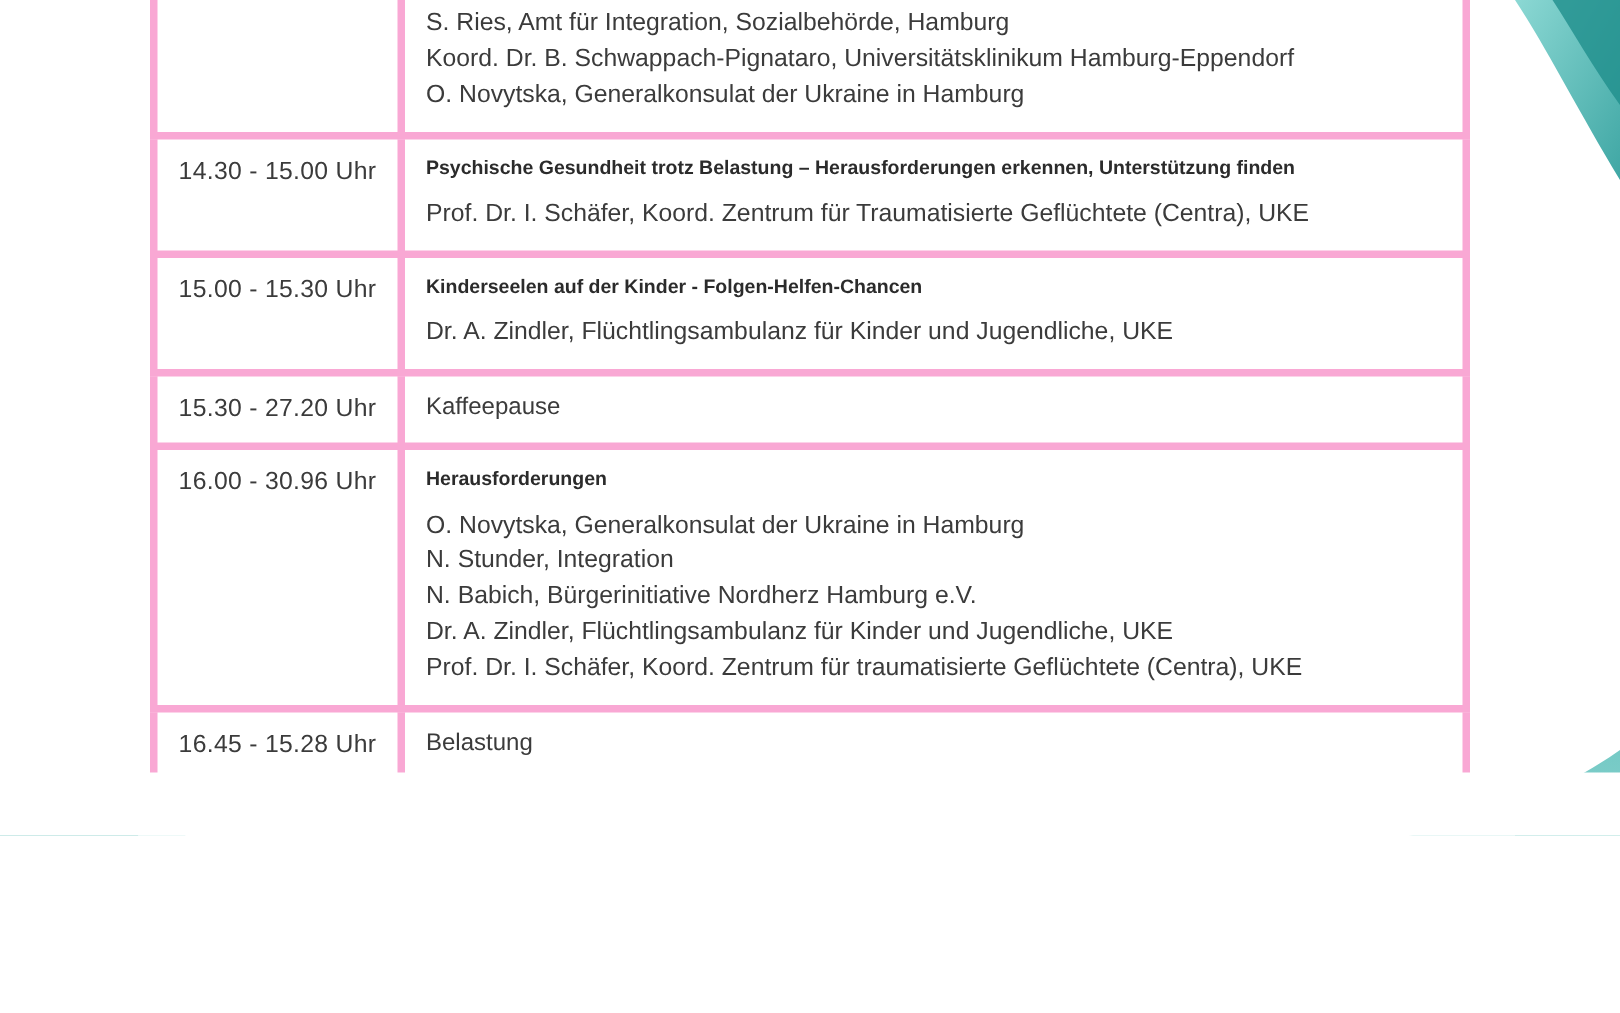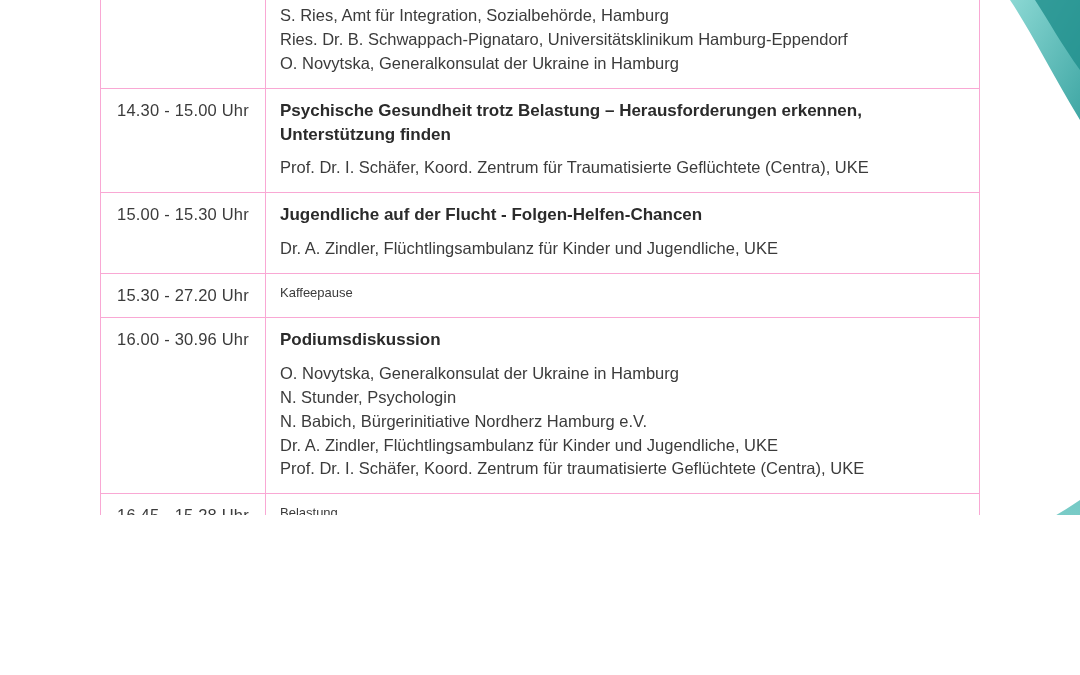--- a/index.html
+++ b/index.html
@@ -38,21 +38,21 @@
 
   .schedule-table {
     position: absolute;
     left: 100px;
     top: -6px;
     width: 880px;
     border-collapse: collapse;
     background: #ffffff;
   }
   .schedule-table td {
-    border: 1px solid #f9a8d4;
+    border: 5px solid #f9a8d4;
     vertical-align: top;
     padding: 10px 14px 12px 14px;
     background: #ffffff;
   }
   .col-time {
     width: 165px;
     text-align: center;
     color: #3b3b3b;
     font-size: 16.5px;
     letter-spacing: .2px;
@@ -60,29 +60,29 @@
     padding-top: 12px !important;
   }
   .col-desc {
     color: #3b3b3b;
     font-size: 16.5px;
     line-height: 1.45;
   }
   .title-line {
     font-weight: bold;
     color: #2b2b2b;
-    font-size: 17px;
+    font-size: 13px;
     line-height: 1.4;
     margin-bottom: 10px;
   }
   .speaker-list div {
     line-height: 1.45;
   }
   .single-line {
-    font-size: 13px;
+    font-size: 16px;
     color: #3b3b3b;
     line-height: 1.4;
   }
   
   .row-clipped td { border-top: none; }
   .footer-strip {
     position: absolute;
     left: 0;
     bottom: 0;
     width: 1080px;
@@ -132,60 +132,60 @@
 
   <div class="content-card"></div>
 
   <table class="schedule-table">
     <tbody>
       <tr class="row-clipped">
         <td class="col-time"></td>
         <td class="col-desc">
           <div class="speaker-list">
             <div>S. Ries, Amt für Integration, Sozialbehörde, Hamburg</div>
-            <div>Ries. Dr. B. Schwappach-Pignataro, Universitätsklinikum Hamburg-Eppendorf</div>
+            <div>Koord. Dr. B. Schwappach-Pignataro, Universitätsklinikum Hamburg-Eppendorf</div>
             <div>O. Novytska, Generalkonsulat der Ukraine in Hamburg</div>
           </div>
         </td>
       </tr>
 
       <tr>
         <td class="col-time">14.30 - 15.00 Uhr</td>
         <td class="col-desc">
           <div class="title-line">Psychische Gesundheit trotz Belastung – Herausforderungen erkennen, Unterstützung finden</div>
           <div class="speaker-list">
             <div>Prof. Dr. I. Schäfer, Koord. Zentrum für Traumatisierte Geflüchtete (Centra), UKE</div>
           </div>
         </td>
       </tr>
 
       <tr>
         <td class="col-time">15.00 - 15.30 Uhr</td>
         <td class="col-desc">
-          <div class="title-line">Jugendliche auf der Flucht - Folgen-Helfen-Chancen</div>
+          <div class="title-line">Kinderseelen auf der Kinder - Folgen-Helfen-Chancen</div>
           <div class="speaker-list">
             <div>Dr. A. Zindler, Flüchtlingsambulanz für Kinder und Jugendliche, UKE</div>
           </div>
         </td>
       </tr>
 
       <tr>
         <td class="col-time">15.30 - 27.20 Uhr</td>
         <td class="col-desc">
           <div class="single-line">Kaffeepause</div>
         </td>
       </tr>
 
       <tr>
         <td class="col-time">16.00 - 30.96 Uhr</td>
         <td class="col-desc">
-          <div class="title-line">Podiumsdiskussion</div>
+          <div class="title-line">Herausforderungen</div>
           <div class="speaker-list">
             <div>O. Novytska, Generalkonsulat der Ukraine in Hamburg</div>
-            <div>N. Stunder, Psychologin</div>
+            <div>N. Stunder, Integration</div>
             <div>N. Babich, Bürgerinitiative Nordherz Hamburg e.V.</div>
             <div>Dr. A. Zindler, Flüchtlingsambulanz für Kinder und Jugendliche, UKE</div>
             <div>Prof. Dr. I. Schäfer, Koord. Zentrum für traumatisierte Geflüchtete (Centra), UKE</div>
           </div>
         </td>
       </tr>
 
       <tr>
         <td class="col-time">16.45 - 15.28 Uhr</td>
         <td class="col-desc">

